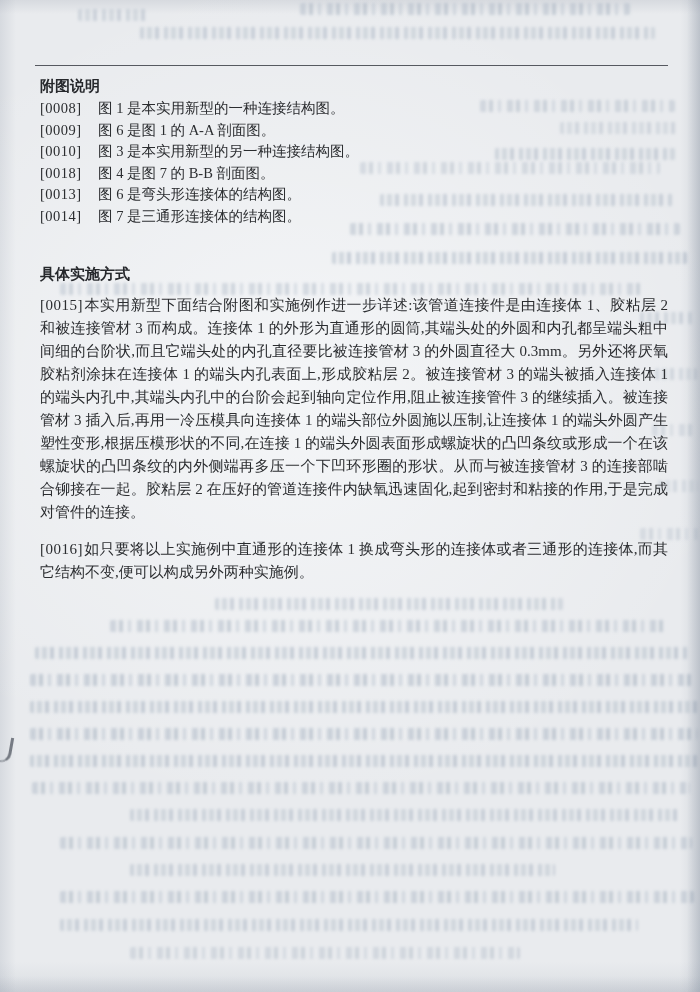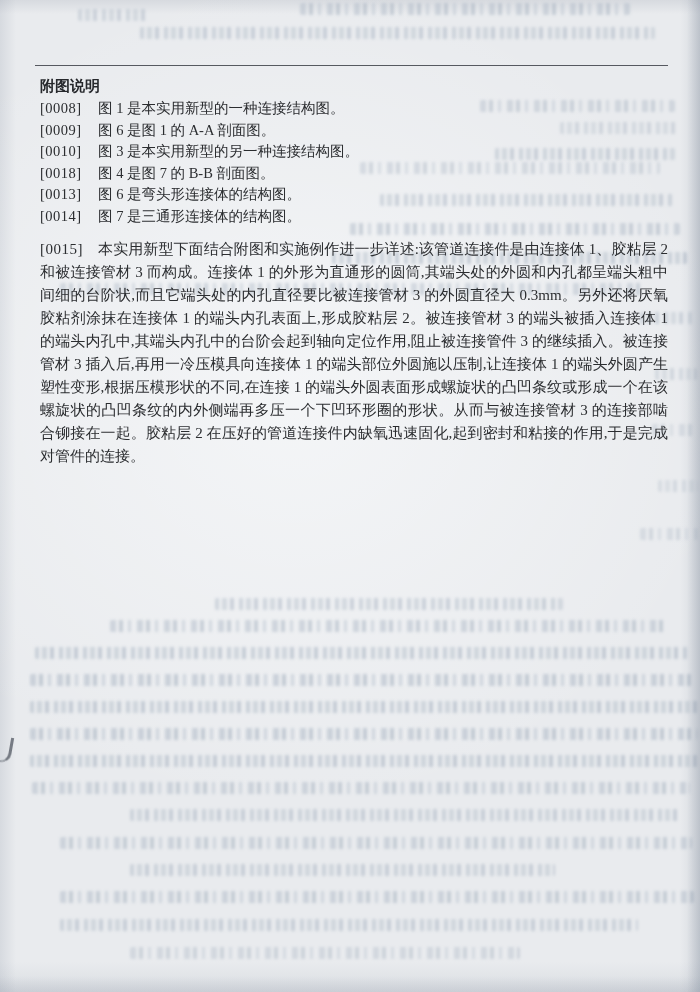--- a/index.html
+++ b/index.html
@@ -25,21 +25,21 @@
   .page-num{position:absolute;right:2px;top:7px;font-size:13px;color:#33353a;}
   .rule{position:absolute;top:65px;left:35px;width:633px;border-top:1.7px solid rgba(60,64,70,.85);}
   
   .content{position:absolute;left:40px;top:76px;width:628px;}
   .sec-heading{margin:0;font-size:15px;font-weight:bold;line-height:20px;color:#26282c;}
   .fig-list{margin:2px 0 0 0;}
   .fig-item{margin:0;font-size:14.5px;line-height:21.6px;white-space:nowrap;}
   .fig-item .tag{display:inline-block;width:58px;letter-spacing:.5px;}
   .sec-heading.second{margin-top:36px;}
   .body-par{margin:10px 0 0 0;font-size:15px;line-height:23px;text-align:justify;color:#2b2d30;}
-  .body-par .tag{display:inline-block;width:44px;margin-right:14px;letter-spacing:.5px;}
+  .body-par .tag{display:inline-block;width:44px;letter-spacing:.5px;}
   .body-par.follow{margin-top:14px;}
   
   .ghost{
     position:absolute;height:12px;border-radius:2px;
     filter:blur(1.7px);
     background-image:repeating-linear-gradient(90deg,
       #a9b5c3 0 4px, rgba(169,181,195,0) 4px 7px,
       #b3bec9 7px 12px, rgba(169,181,195,0) 12px 15px,
       #9eabbb 15px 19px, rgba(169,181,195,0) 19px 24px);
   }
@@ -120,20 +120,24 @@
         <span class="tag">[0018]</span><span class="txt">图 4 是图 7 的 B-B 剖面图。</span>
       </p>
       <p class="fig-item">
         <span class="tag">[0013]</span><span class="txt">图 6 是弯头形连接体的结构图。</span>
       </p>
       <p class="fig-item">
         <span class="tag">[0014]</span><span class="txt">图 7 是三通形连接体的结构图。</span>
       </p>
     </div>
 
+    <h2 class="sec-heading second">具体实施方式</h2>
 
     <p class="body-par">
       <span class="tag">[0015]</span><span class="txt">本实用新型下面结合附图和实施例作进一步详述:该管道连接件是由连接体 1、胶粘层 2 和被连接管材 3 而构成。连接体 1 的外形为直通形的圆筒,其端头处的外圆和内孔都呈端头粗中间细的台阶状,而且它端头处的内孔直径要比被连接管材 3 的外圆直径大 0.3mm。另外还将厌氧胶粘剂涂抹在连接体 1 的端头内孔表面上,形成胶粘层 2。被连接管材 3 的端头被插入连接体 1 的端头内孔中,其端头内孔中的台阶会起到轴向定位作用,阻止被连接管件 3 的继续插入。被连接管材 3 插入后,再用一冷压模具向连接体 1 的端头部位外圆施以压制,让连接体 1 的端头外圆产生塑性变形,根据压模形状的不同,在连接 1 的端头外圆表面形成螺旋状的凸凹条纹或形成一个在该螺旋状的凸凹条纹的内外侧端再多压一个下凹环形圈的形状。从而与被连接管材 3 的连接部啮合铆接在一起。胶粘层 2 在压好的管道连接件内缺氧迅速固化,起到密封和粘接的作用,于是完成对管件的连接。</span>
     </p>
 
+    <p class="body-par follow">
+      <span class="tag">[0016]</span><span class="txt">如只要将以上实施例中直通形的连接体 1 换成弯头形的连接体或者三通形的连接体,而其它结构不变,便可以构成另外两种实施例。</span>
+    </p>
 
   </div>
 </div>
 
 </body></html>

